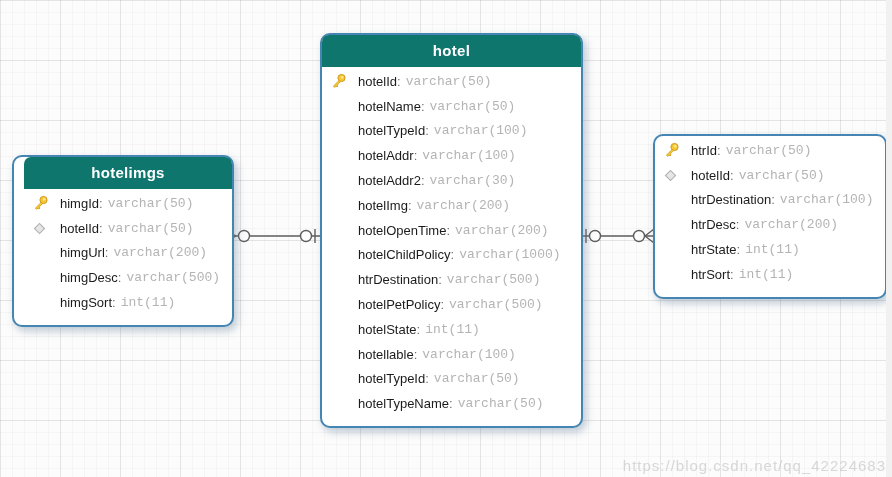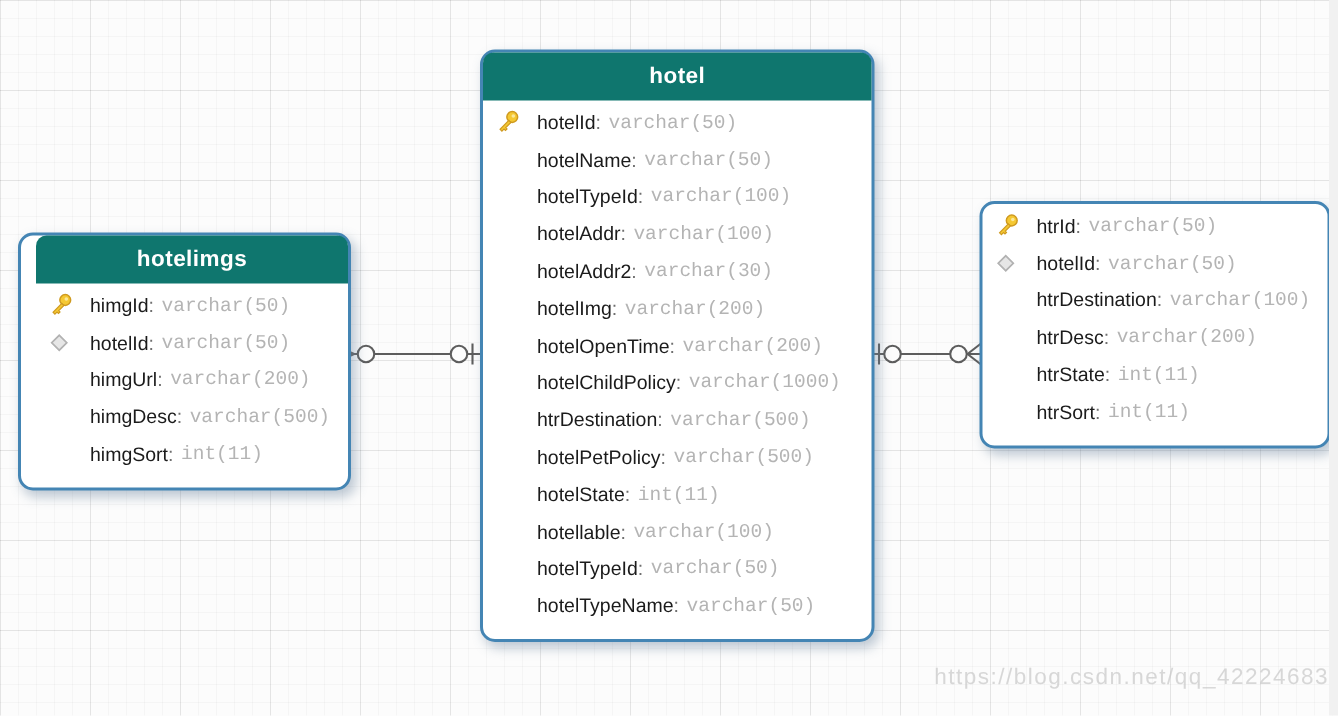--- a/index.html
+++ b/index.html
@@ -30,21 +30,21 @@
     border-radius:7px 7px 0 0;letter-spacing:0.3px;
   }
   .bdy{padding:2px 6px 10px 8px;}
   .row{display:flex;align-items:center;height:24.8px;font-size:13px;white-space:nowrap;}
   .icn{width:28px;display:inline-flex;align-items:center;justify-content:flex-start;flex:0 0 28px;}
   .icn svg{display:block;}
   .fname{color:#1b1b1b;}
   .fname::after{content:":";color:#6f6f6f;}
   .ftype{color:#b4b4b4;margin-left:5px;font-family:Liberation Mono, monospace;}
   .watermark{
-    position:absolute;right:6px;bottom:17px;
+    position:absolute;right:6px;bottom:3px;
     font-size:15px;letter-spacing:1px;color:rgba(195,195,195,0.65);
   }
 </style>
 </head>
 <body>
 
 <svg class="rel-layer" width="892" height="477" viewBox="0 0 892 477">
 
   <g stroke="#5d5d5d" stroke-width="1.4" fill="none">
     <line x1="221" y1="236" x2="320" y2="236"></line>

